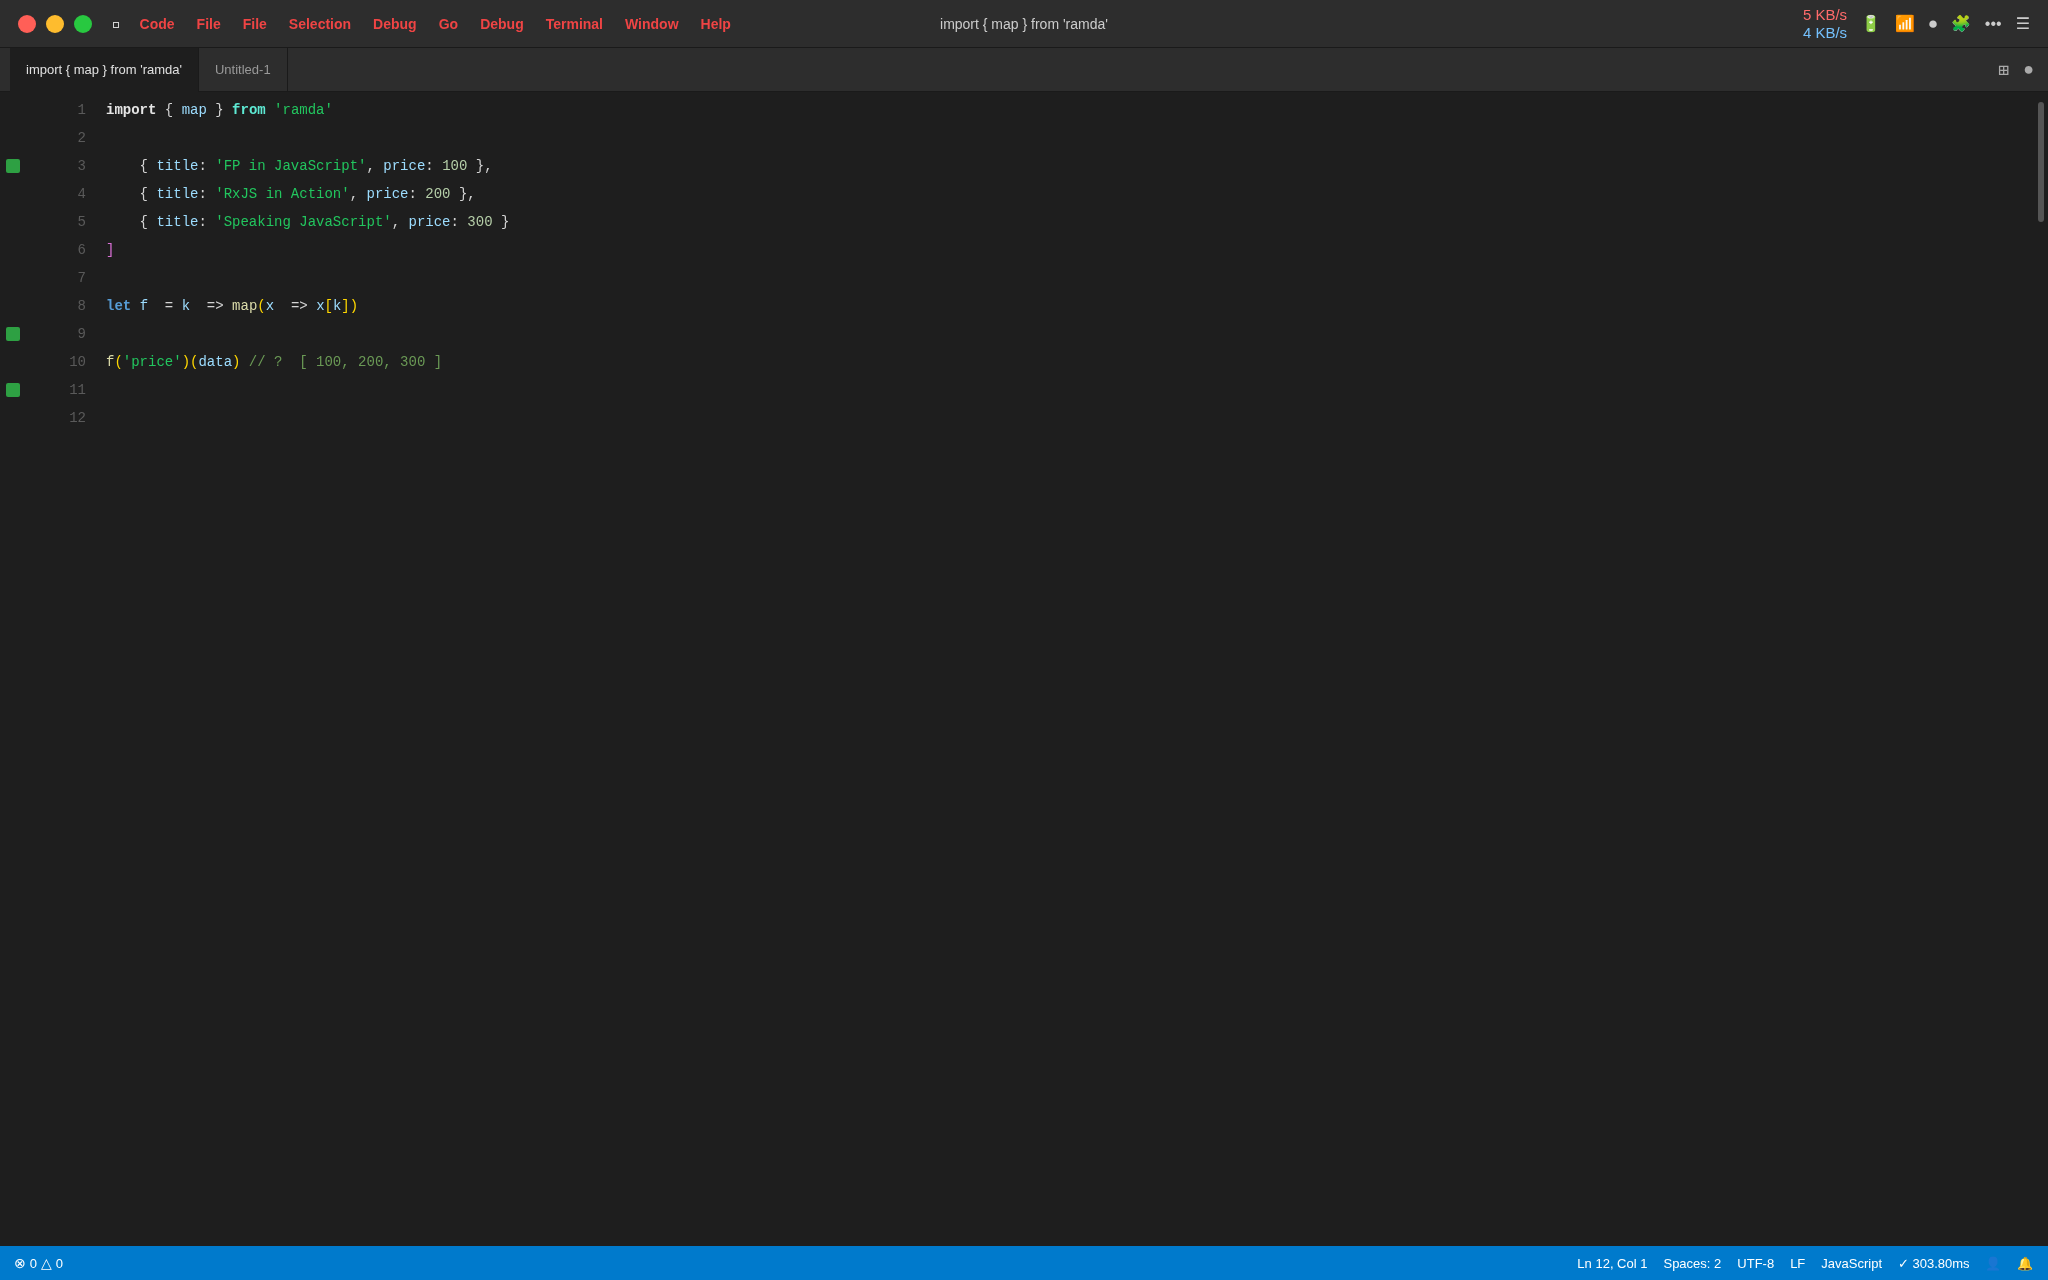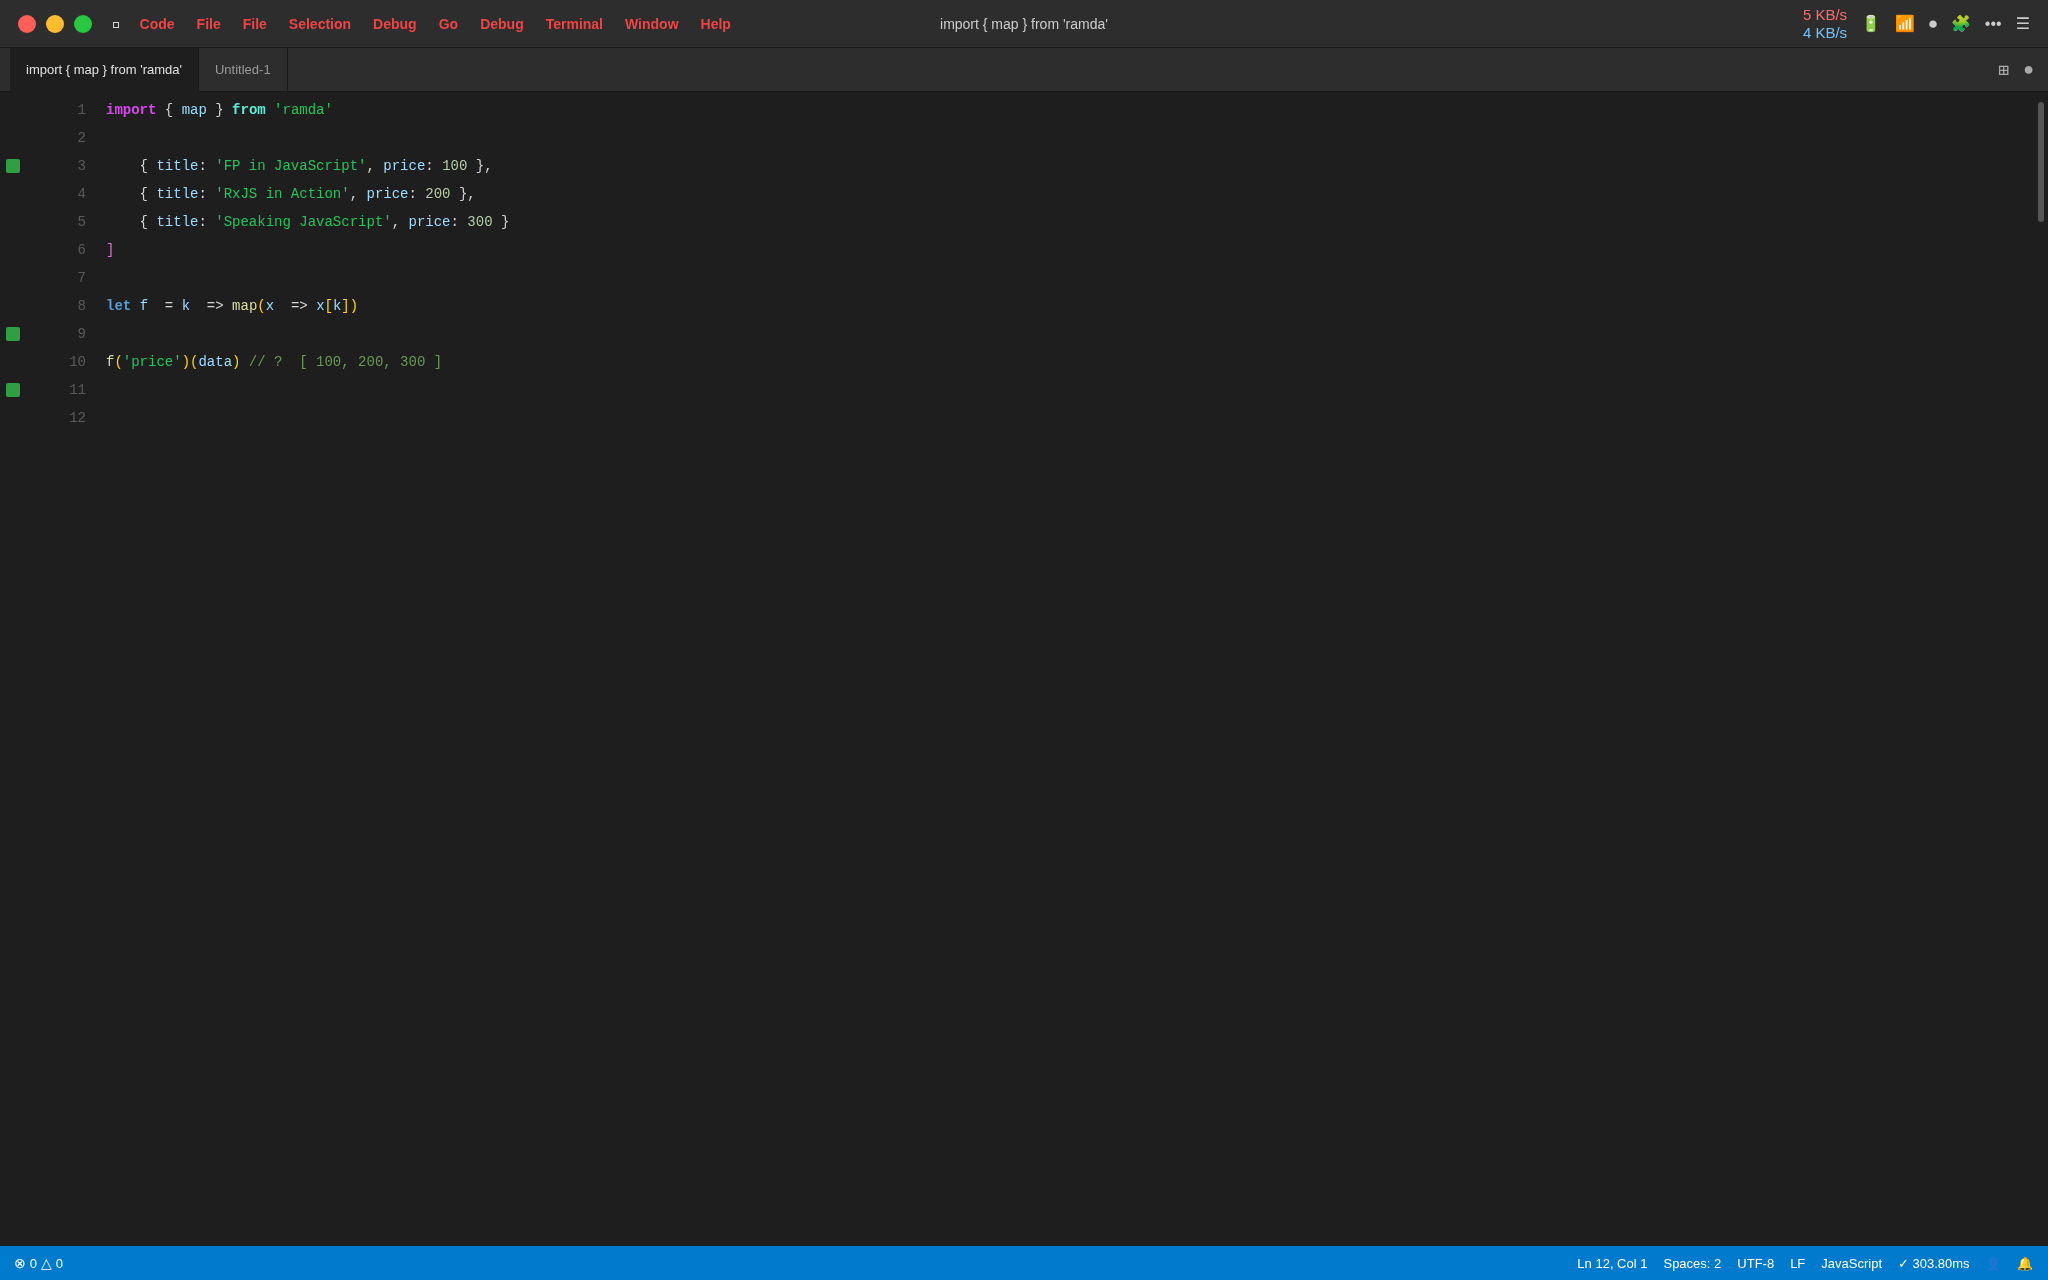--- a/index.html
+++ b/index.html
@@ -170,21 +170,21 @@
     .code-line {
       white-space: pre;
       font-size: 14px;
       font-family: 'Menlo', 'Monaco', 'Courier New', monospace;
       line-height: 28px;
       min-height: 28px;
     }
 
     
     .kw-let { color: #569cd6; font-weight: bold; }
-    .kw-import { color: #d946ef; font-weight: bold; }
+    .kw-import { color: #e5e5e5; font-weight: bold; }
     .kw-from { color: #5eead4; font-weight: bold; }
     .var-name { color: #9cdcfe; }
     .fn-name { color: #dcdcaa; }
     .str { color: #22c55e; }
     .num { color: #b5cea8; }
     .punct { color: #d4d4d4; }
     .arrow { color: #d4d4d4; }
     .comment { color: #6a9955; }
     .param { color: #9cdcfe; }
     .paren { color: #ffd700; }

